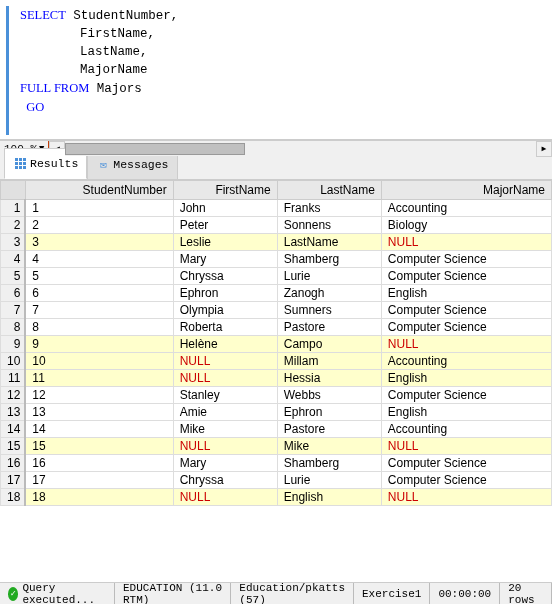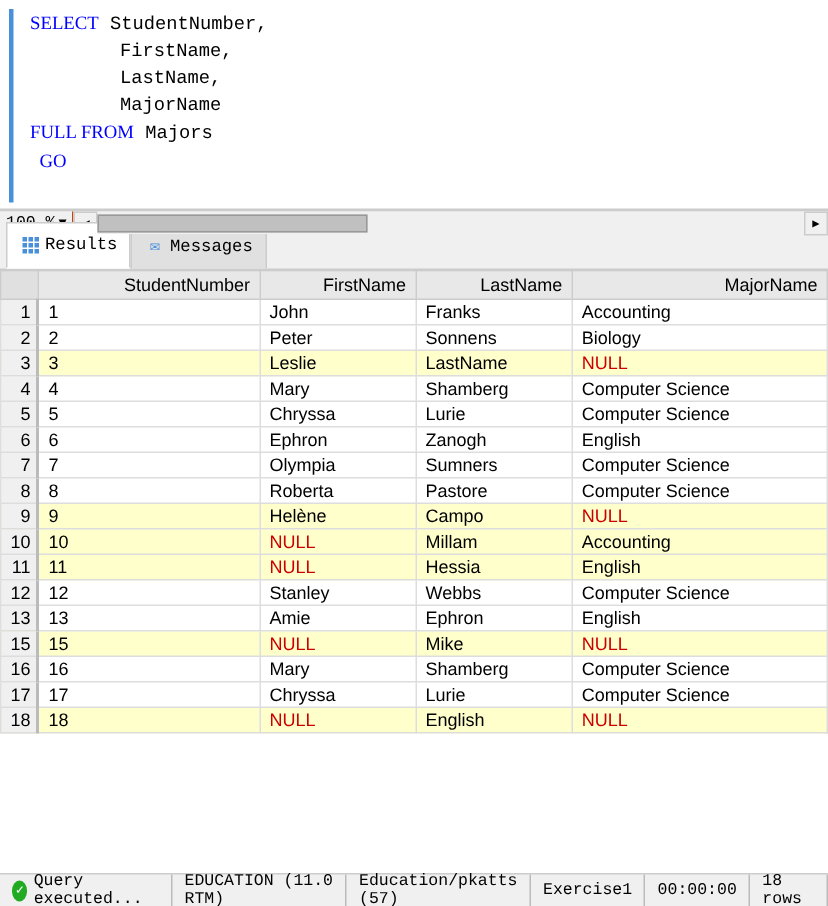--- a/index.html
+++ b/index.html
@@ -380,20 +380,27 @@
             <td>Webbs</td>
             <td>Computer Science</td>
           </tr>
           <tr>
             <td class="row-num">13</td>
             <td>13</td>
             <td>Amie</td>
             <td>Ephron</td>
             <td>English</td>
           </tr>
+          <tr>
+            <td class="row-num">14</td>
+            <td>14</td>
+            <td>Mike</td>
+            <td>Pastore</td>
+            <td>Accounting</td>
+          </tr>
           <tr class="null-row">
             <td class="row-num">15</td>
             <td>15</td>
             <td class="null-val" style="color: rgb(204, 0, 0);">NULL</td>
             <td>Mike</td>
             <td class="null-val" style="color: rgb(204, 0, 0);">NULL</td>
           </tr>
           <tr>
             <td class="row-num">16</td>
             <td>16</td>
@@ -422,14 +429,14 @@
 
 <div class="status-bar">
   <div class="status-item">
     <div class="status-icon-ok">✓</div>
     <span>Query executed...</span>
   </div>
   <div class="status-item">EDUCATION (11.0 RTM)</div>
   <div class="status-item">Education/pkatts (57)</div>
   <div class="status-item">Exercise1</div>
   <div class="status-item">00:00:00</div>
-  <div class="status-item">18 rows</div>
+  <div class="status-item">20 rows</div>
 </div>
 
 </body></html>

